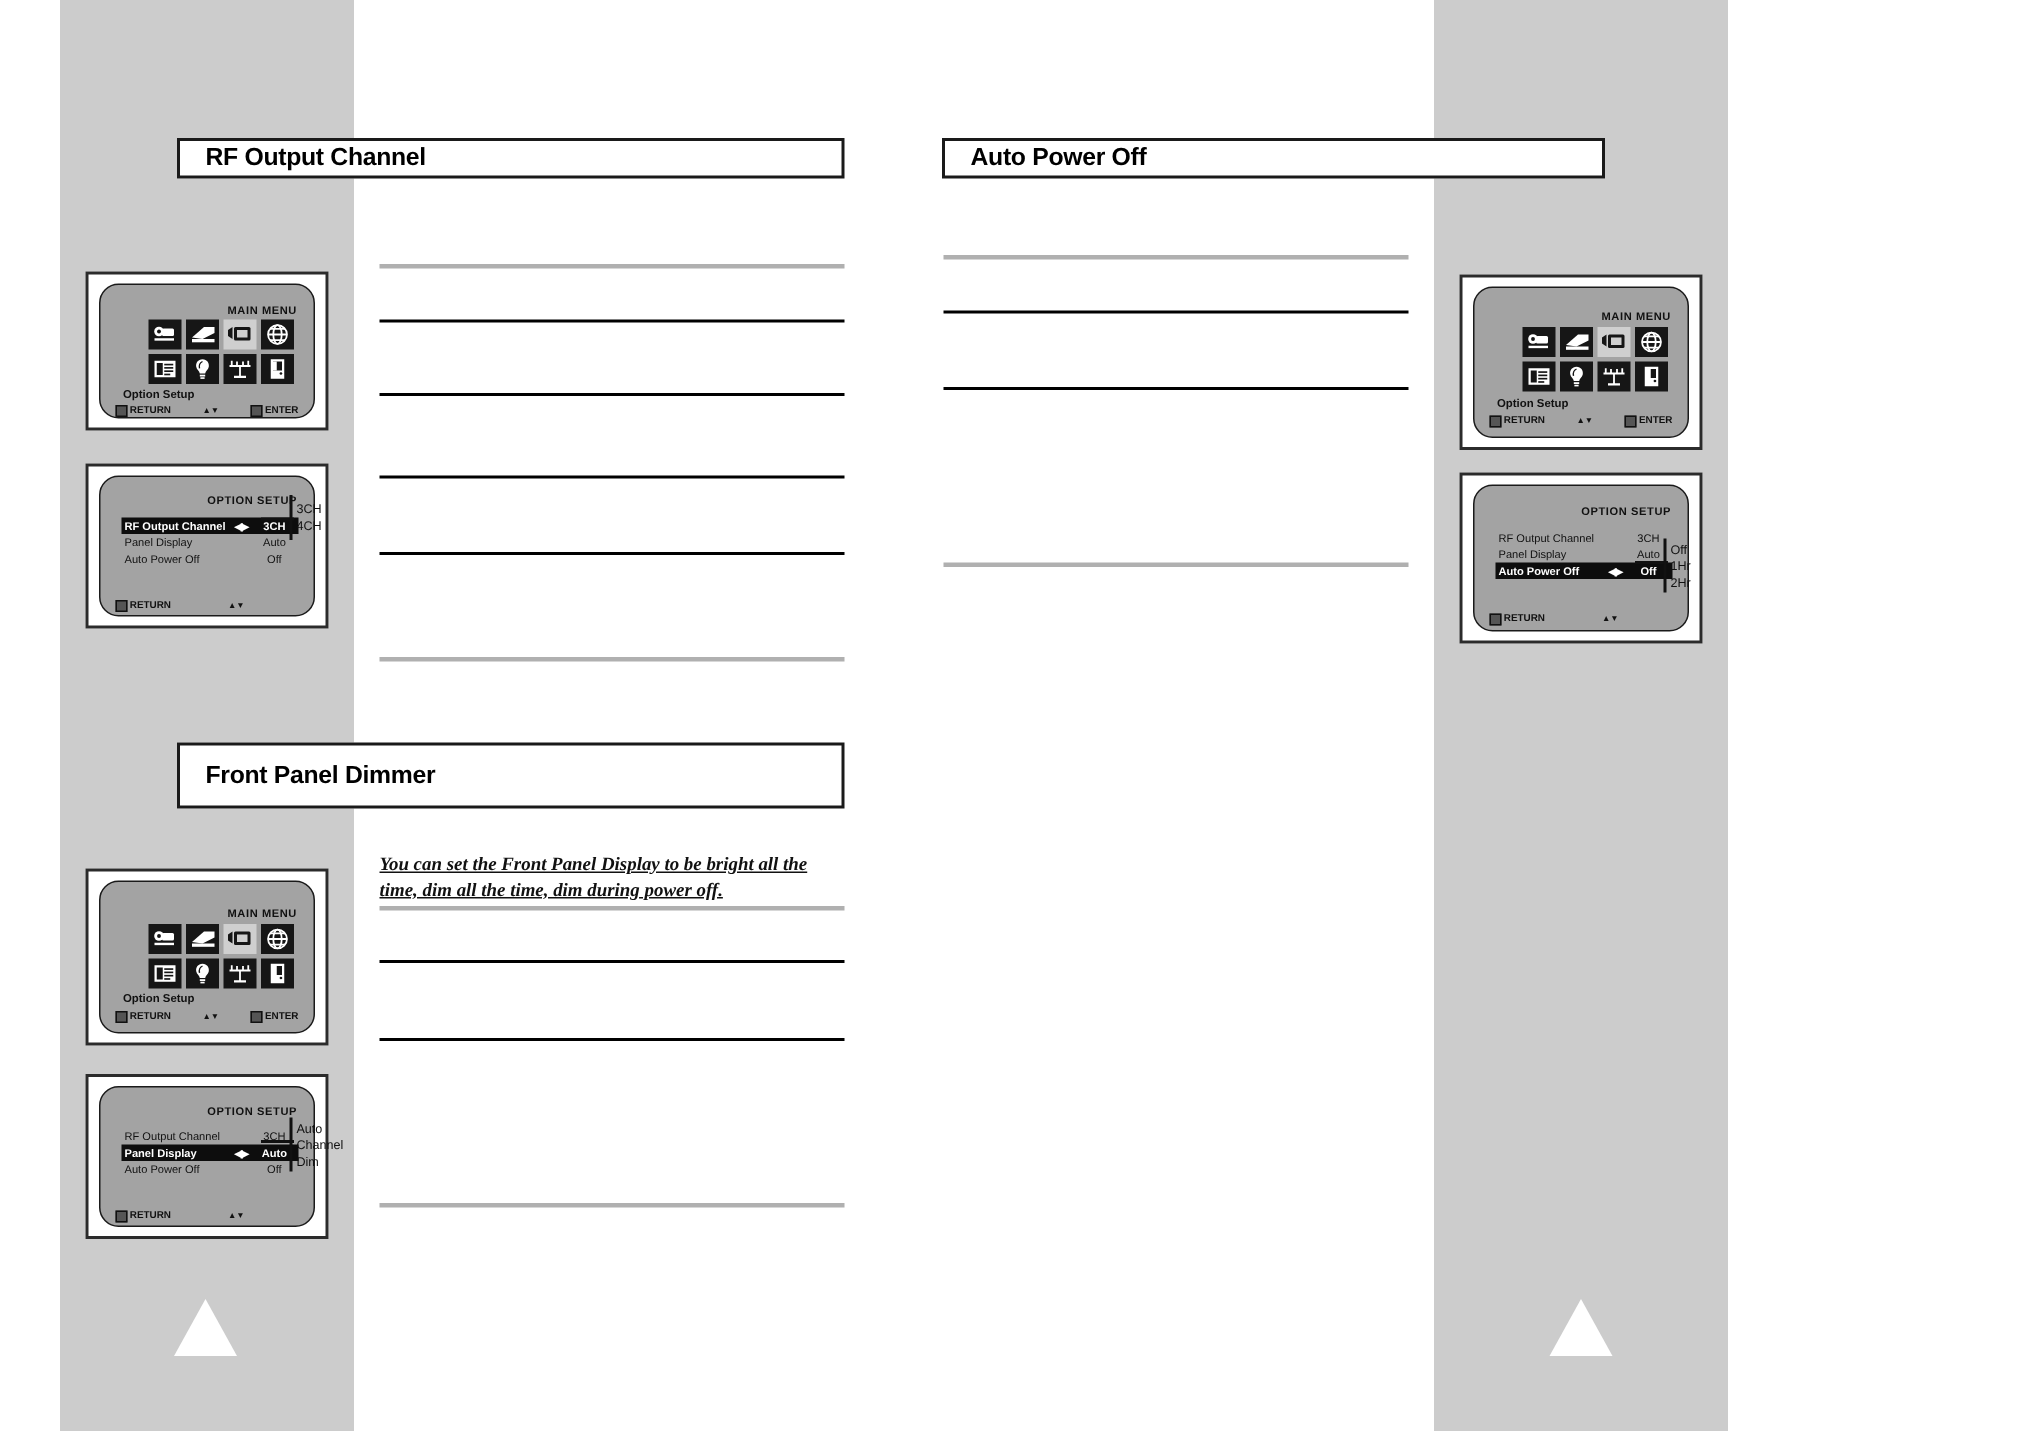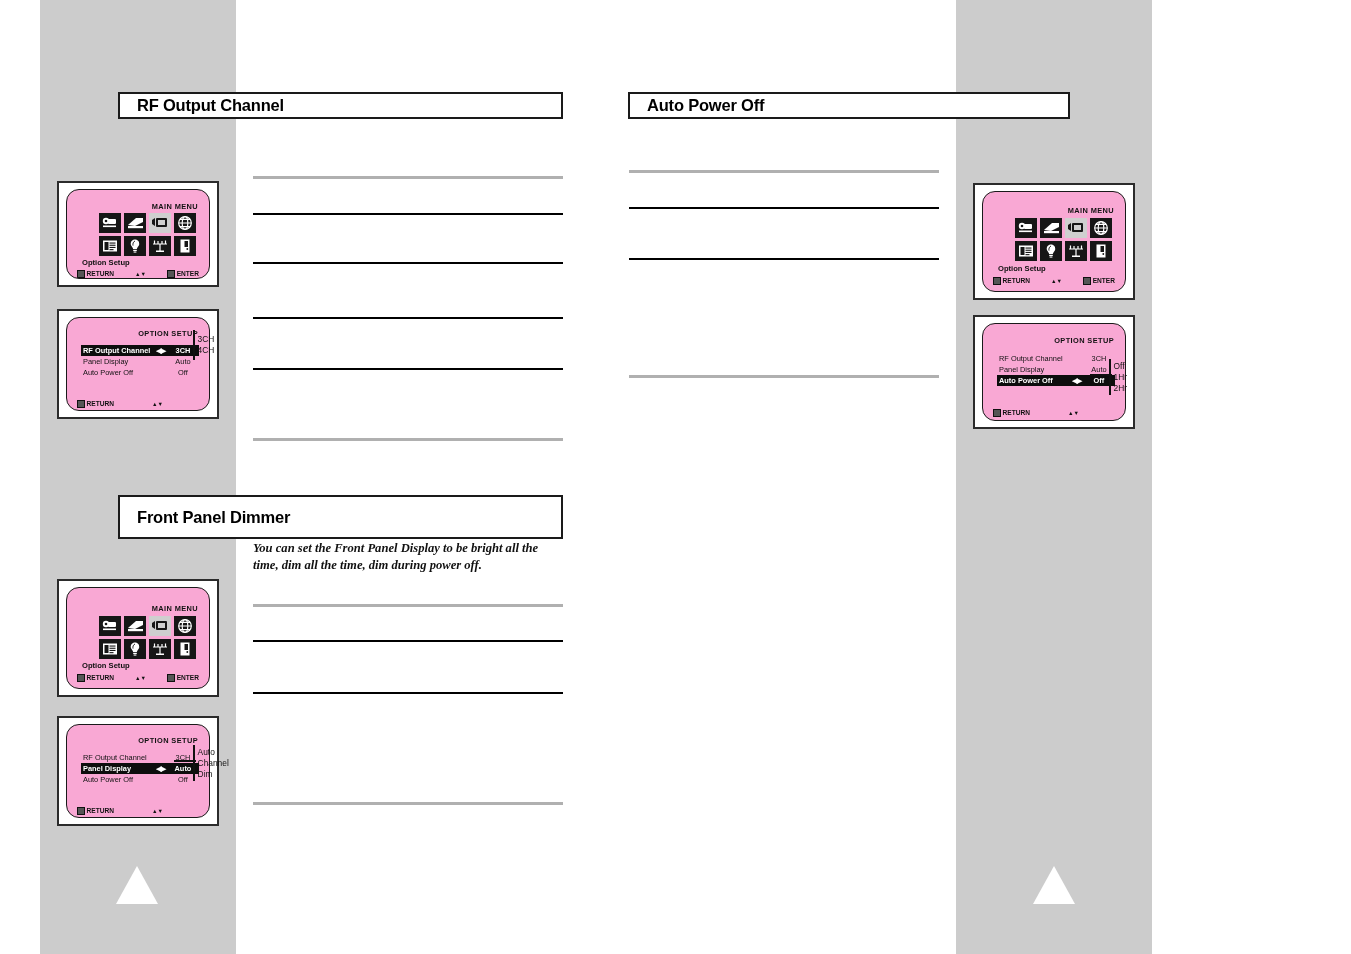--- a/index.html
+++ b/index.html
@@ -24,21 +24,21 @@
 
   
   .bodycopy{position:absolute;font-family:"Liberation Serif", serif;
             font-style:italic;font-weight:bold;font-size:12.6px;
             line-height:16.5px;color:#111;}
 
   
   .osd-box{position:absolute;background:#ffffff;border:2px solid #2b2b2b;
            box-sizing:border-box;}
   .osd-screen{position:absolute;left:7px;top:6px;right:7px;bottom:6px;
-              border:1.4px solid #1a1a1a;border-radius:13px;background:#f9a8d4;
+              border:1.4px solid #1a1a1a;border-radius:13px;background:#a3a3a3;
               box-sizing:border-box;overflow:hidden;}
   .osd-title{position:absolute;right:11px;font-weight:bold;color:#111;
              font-size:7.4px;letter-spacing:0.4px;}
 
   
   .icon-grid{position:absolute;display:grid;
              grid-template-columns:repeat(4,22px);
              grid-template-rows:repeat(2,20px);gap:3px;}
   .mm-icon{background:#161616;position:relative;overflow:hidden;}
   .mm-icon.sel{background:#cfcfcf;}
@@ -95,21 +95,21 @@
 <div class="rule thin" style="left:253px;top:262px;width:310px;"></div>
 <div class="rule thin" style="left:253px;top:317px;width:310px;"></div>
 <div class="rule thin" style="left:253px;top:368px;width:310px;"></div>
 <div class="rule thick" style="left:253px;top:438px;width:310px;"></div>
 
 <div class="rule thick" style="left:629px;top:170px;width:310px;"></div>
 <div class="rule thin" style="left:629px;top:207px;width:310px;"></div>
 <div class="rule thin" style="left:629px;top:258px;width:310px;"></div>
 <div class="rule thick" style="left:629px;top:375px;width:310px;"></div>
 
-<div class="bodycopy" style="left:253px;top:540px;width:300px;">You can set the Front Panel Display to be bright all the time, dim all the time, dim during power off.</div>
+<div class="bodycopy" style="left:253px;top:568px;width:300px;text-decoration:underline;">You can set the Front Panel Display to be bright all the time, dim all the time, dim during power off.</div>
 <div class="rule thick" style="left:253px;top:604px;width:310px;"></div>
 <div class="rule thin" style="left:253px;top:640px;width:310px;"></div>
 <div class="rule thin" style="left:253px;top:692px;width:310px;"></div>
 <div class="rule thick" style="left:253px;top:802px;width:310px;"></div>
 
 <div class="osd-box" style="left:57px;top:181px;width:162px;height:106px;">
   <div class="osd-screen">
     <div class="osd-title" style="top:12px;">MAIN MENU</div>
     <div class="icon-grid" style="left:32px;top:23px;">
       <div class="mm-icon">

